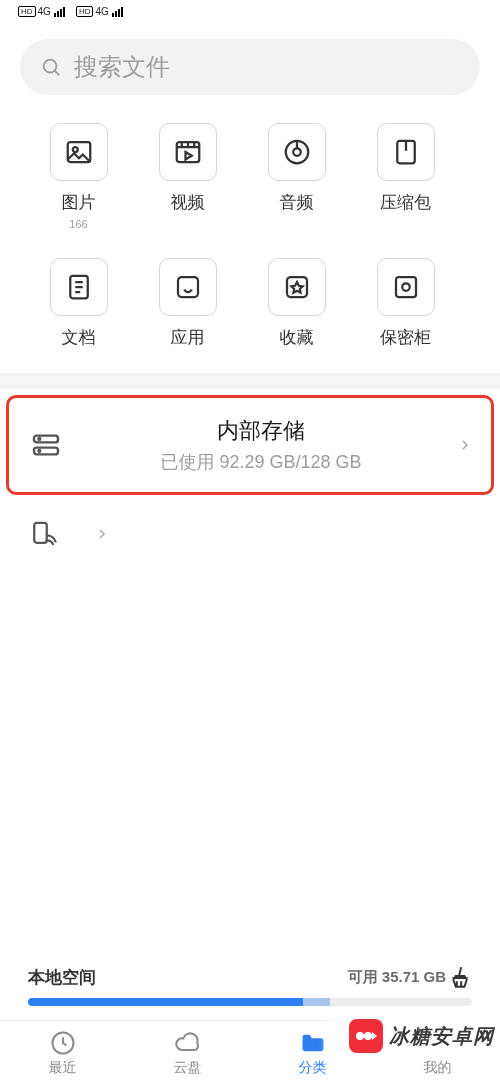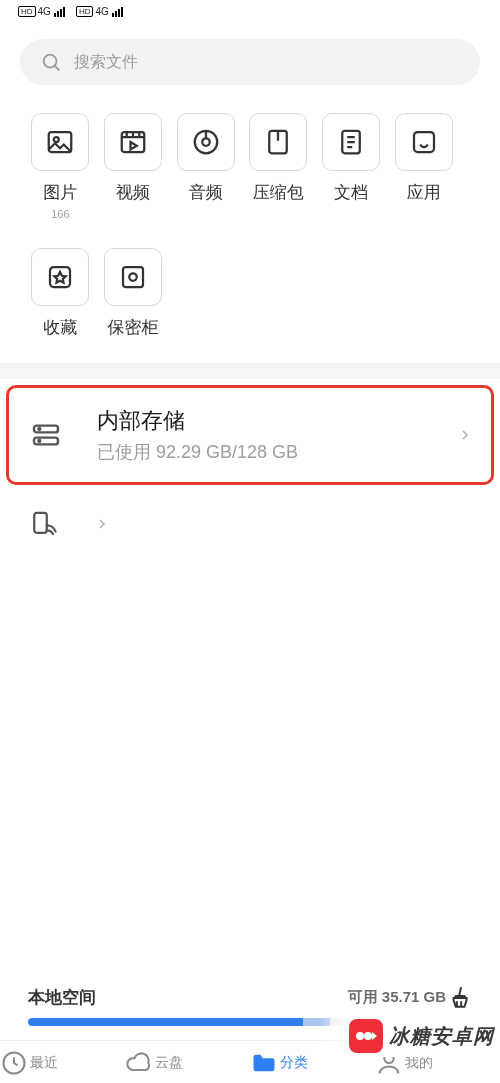--- a/index.html
+++ b/index.html
@@ -31,24 +31,24 @@
   .search-box {
     margin: 18px 20px 0 20px;
     background: #f1f2f3;
     border-radius: 28px;
     display: flex;
     align-items: center;
     padding: 12px 20px;
     gap: 12px;
   }
   .search-box .icon { color: #888; }
-  .search-box .placeholder { color: #9d9d9d; font-size: 16px; }
+  .search-box .placeholder { color: #9d9d9d; font-size: 24px; }
   .grid {
     display: grid;
-    grid-template-columns: repeat(6, 1fr);
+    grid-template-columns: repeat(4, 1fr);
     gap: 28px 8px;
     padding: 28px 44px 24px 28px;
   }
   .cat {
     display: flex;
     flex-direction: column;
     align-items: center;
     gap: 10px;
   }
   .cat .iconbox {
@@ -61,20 +61,21 @@
   }
   .cat .label { font-size: 17px; color: #333; }
   .cat .count { font-size: 11px; color: #a0a0a0; margin-top:-6px;}
   .gap-band { height: 16px; background: #f4f5f6; }
   .row {
     display: flex;
     align-items: center;
     padding: 18px 24px;
     gap: 32px;
     background:#fff;
+    text-align:center;
   }
   .row.highlight {
     border: 3px solid #e43a2d;
     border-radius: 10px;
     margin: 6px;
     padding: 18px 18px;
   }
   .row .ricon { width: 38px; display:flex; justify-content:center; color:#555;}
   .row .rtext { flex:1; }
   .row .rtitle { font-size: 22px; color:#1a1a1a; margin-bottom:4px;}
@@ -111,21 +112,21 @@
     opacity:.35;
   }
   .navbar {
     display: flex;
     border-top: 1px solid #eee;
     padding: 8px 0 6px 0;
   }
   .nav-item {
     flex:1;
     display:flex;
-    flex-direction:row;
+    flex-direction:column;
     align-items:center;
     gap:2px;
     color:#8c8c8c;
     font-size:14px;
   }
   .nav-item.active { color:#2f7ef2; }
   .watermark {
     position:absolute;
     right:0; bottom:26px;
     display:flex;

